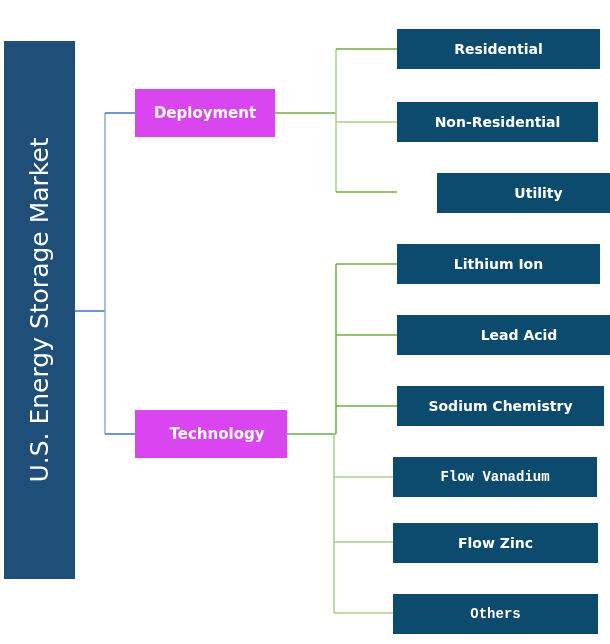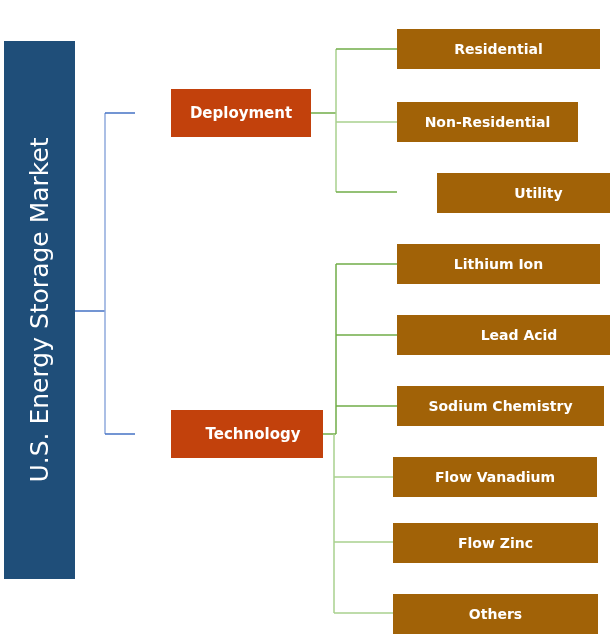--- a/index.html
+++ b/index.html
@@ -1,20 +1,20 @@
 <!DOCTYPE html>
 <html><head>
 <meta charset="utf-8">
 <style>
   html, body { margin:0; padding:0; background:#ffffff; }
   body { width:610px; height:644px; position:relative; overflow:hidden; font-family:"DejaVu Sans", sans-serif; }
   .root-box { position:absolute; left:4px; top:41px; width:71px; height:538px; background:#1f4e79; }
   .root-label { position:absolute; left:39px; top:310px; transform:translate(-50%,-50%) rotate(-90deg); white-space:nowrap; color:#ffffff; font-size:25px; font-family:"DejaVu Sans", sans-serif; }
-  .cat { position:absolute; left:135px; width:140px; height:48px; background:#c2410c; color:#fff; font-weight:bold; font-size:15px; display:flex; align-items:center; justify-content:center;margin-left:36px; }
-  .leaf { position:absolute; height:40px; background:#a16207; color:#fff; font-weight:bold; font-size:14px; display:flex; align-items:center; justify-content:center; }
+  .cat { position:absolute; left:135px; width:140px; height:48px; background:#d946ef; color:#fff; font-weight:bold; font-size:15px; display:flex; align-items:center; justify-content:center; }
+  .leaf { position:absolute; height:40px; background:#0c4a6e; color:#fff; font-weight:bold; font-size:14px; display:flex; align-items:center; justify-content:center; }
   svg.lines { position:absolute; left:0; top:0; }
 </style>
 </head>
 <body>
 
 <svg class="lines" width="610" height="644">
 
   <line x1="75" y1="311" x2="105" y2="311" stroke="#4472c4" stroke-width="1.5"></line>
   <line x1="105" y1="113" x2="105" y2="434" stroke="#8faadc" stroke-width="1.5"></line>
   <line x1="105" y1="113" x2="135" y2="113" stroke="#4472c4" stroke-width="1.5"></line>
@@ -37,21 +37,21 @@
   <line x1="334" y1="613" x2="393" y2="613" stroke="#a9d18e" stroke-width="1.5"></line>
 </svg>
 
 <div class="root-box"></div>
 <div class="root-label">U.S. Energy Storage Market</div>
 
 <div class="cat" style="top:89px;">Deployment</div>
 <div class="cat" style="top:410px;padding-left:12px;">Technology</div>
 
 <div class="leaf" style="left:397px; top:29px; width:203px;">Residential</div>
-<div class="leaf" style="left:397px; top:102px; width:181px;">Non-Residential</div>
+<div class="leaf" style="left:397px; top:102px; width:201px;">Non-Residential</div>
 <div class="leaf" style="left:397px; top:173px; width:203px;margin-left:40px;">Utility</div>
 
 <div class="leaf" style="left:397px; top:244px; width:203px;">Lithium Ion</div>
 <div class="leaf" style="left:397px; top:315px; width:244px;">Lead Acid</div>
 <div class="leaf" style="left:397px; top:386px; width:207px;">Sodium Chemistry</div>
-<div class="leaf" style="left:393px; top:457px; width:204px;">Flow Vanadium</div>
+<div class="leaf" style="left:393px; top:457px; width:204px;font-family:Liberation Mono, monospace;">Flow Vanadium</div>
 <div class="leaf" style="left:393px; top:523px; width:205px;text-align:center;">Flow Zinc</div>
-<div class="leaf" style="left:393px; top:594px; width:205px;">Others</div>
+<div class="leaf" style="left:393px; top:594px; width:205px;font-family:Liberation Mono, monospace;">Others</div>
 
 </body></html>

